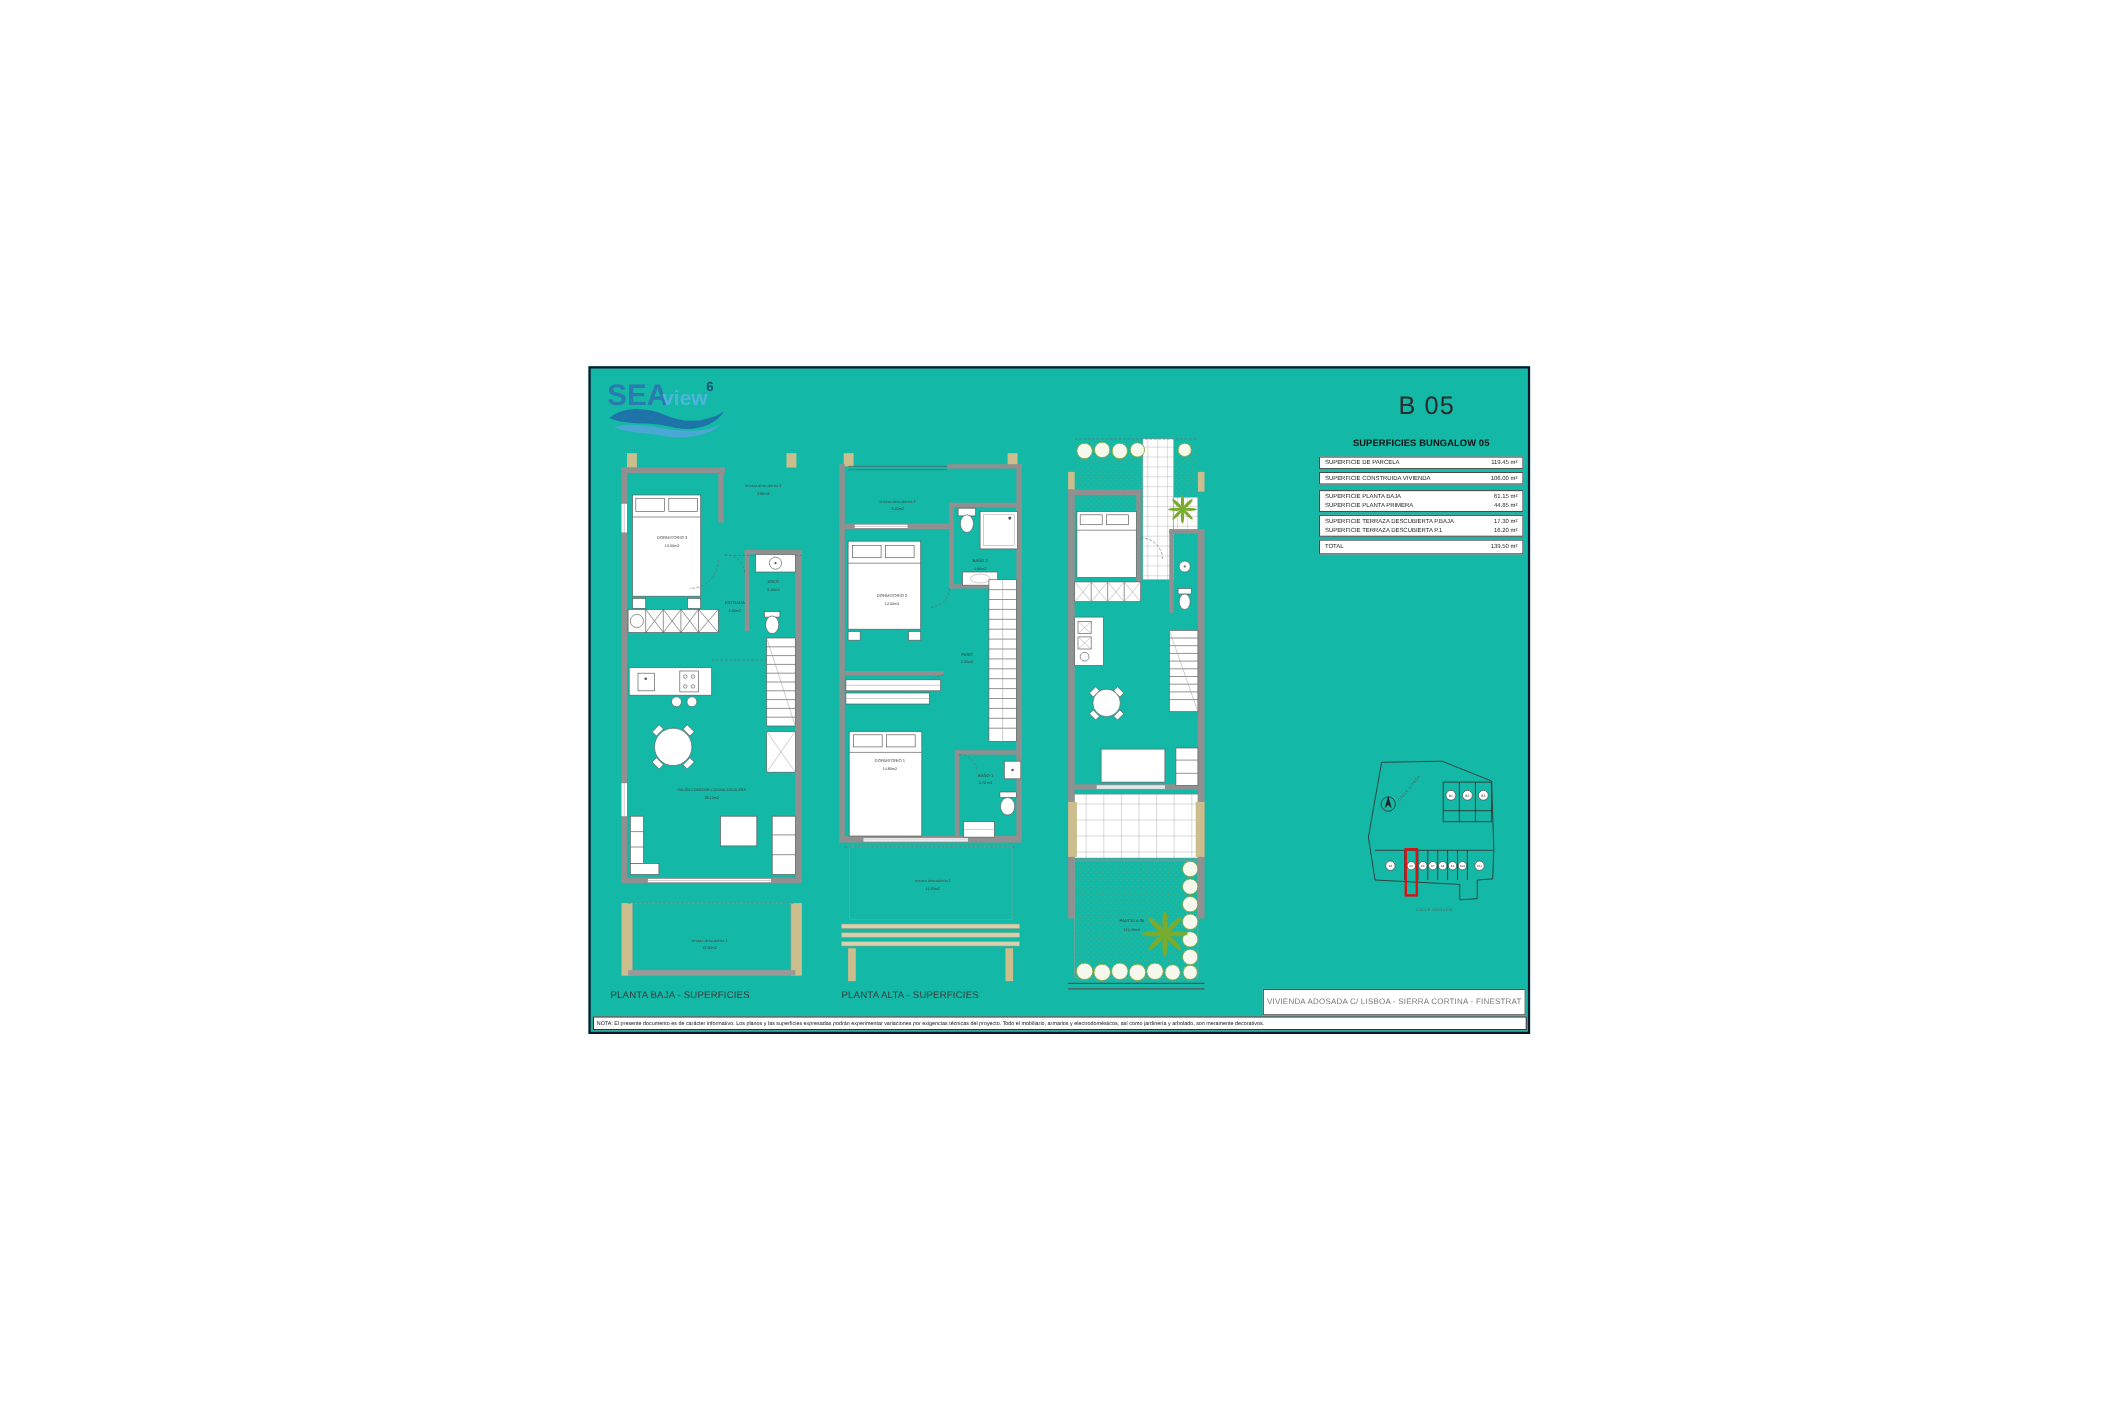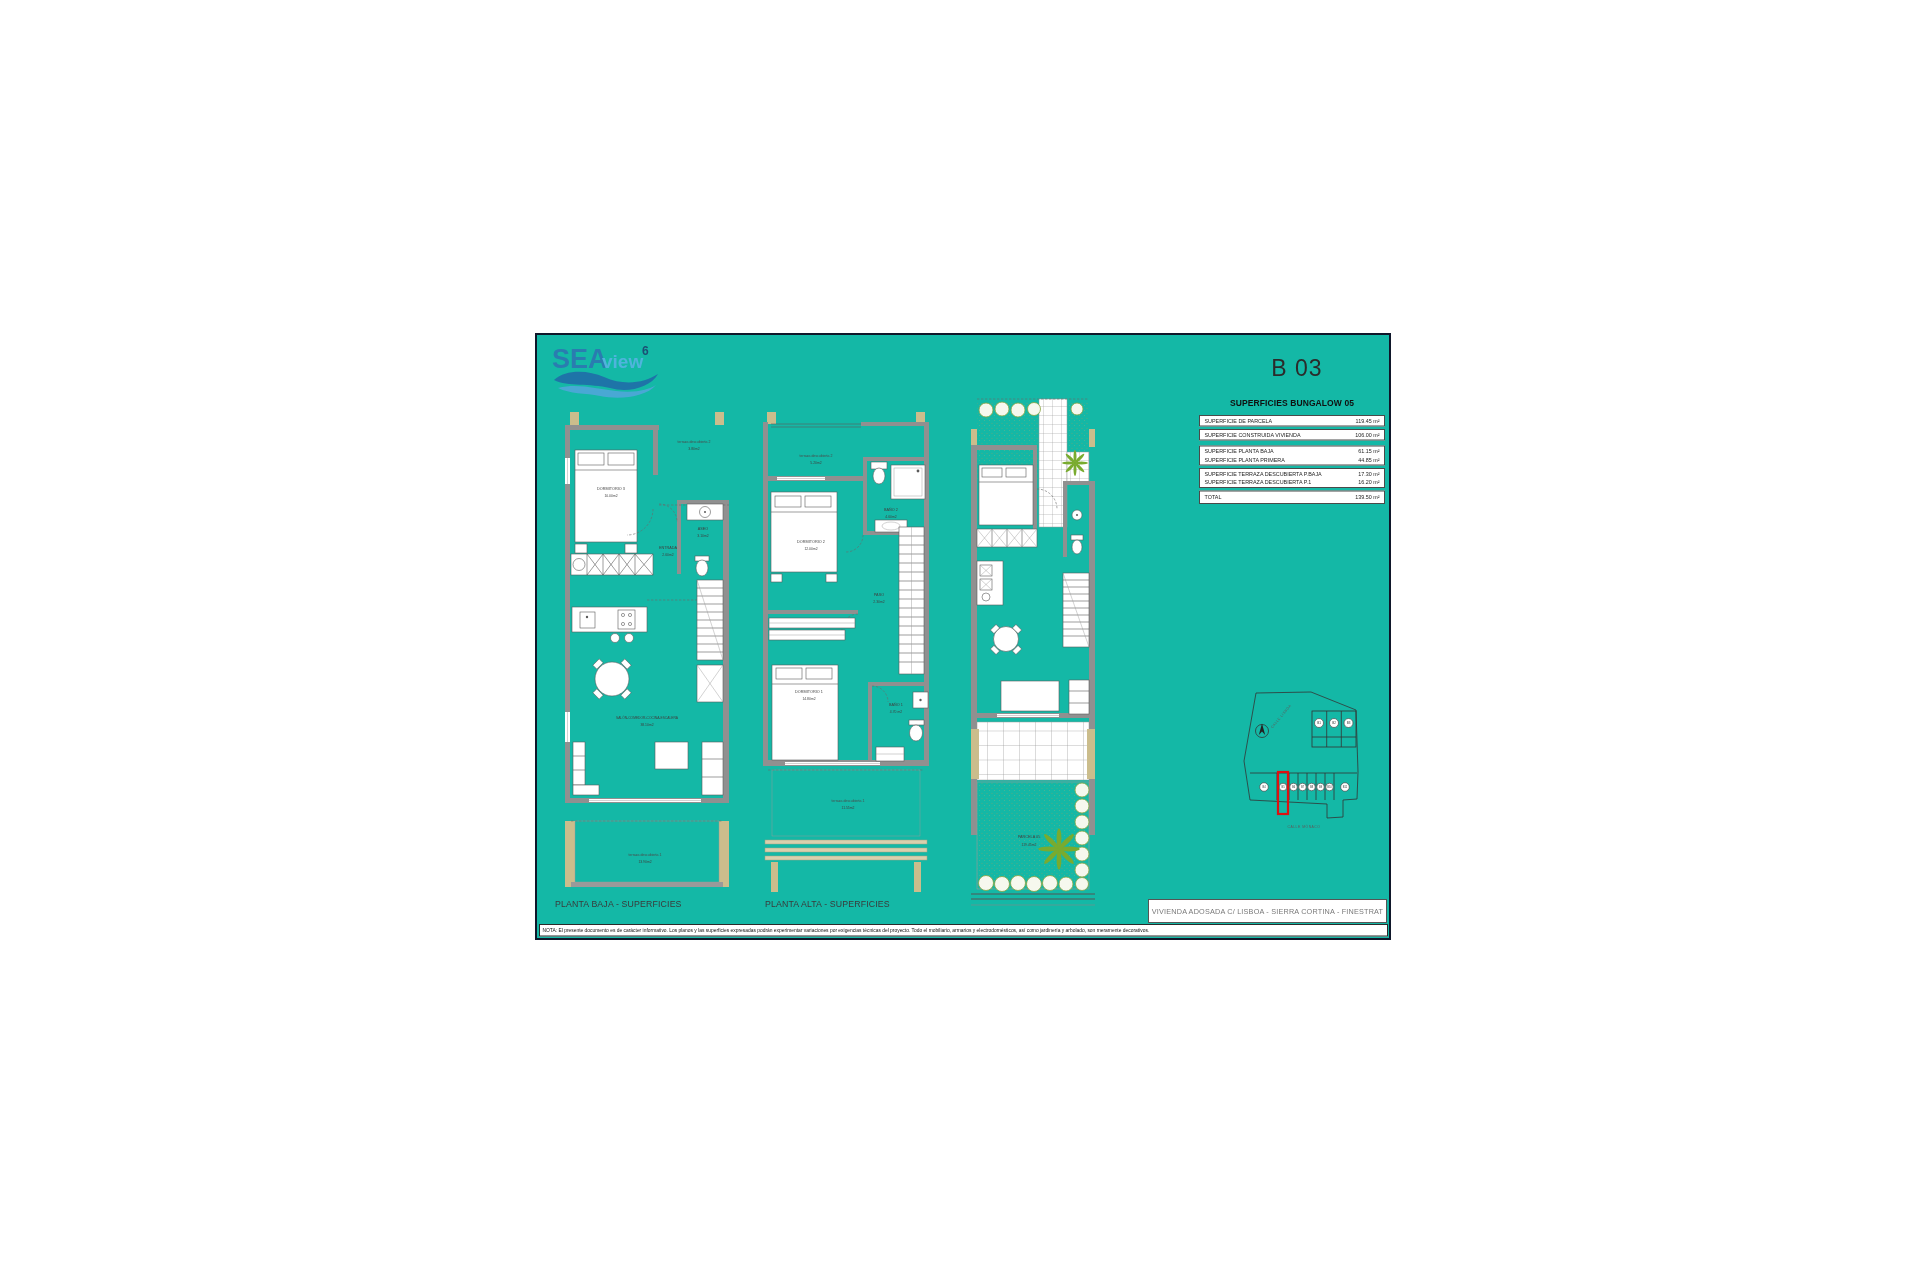--- a/index.html
+++ b/index.html
@@ -47,21 +47,21 @@
   <svg class="abs" style="left:13px;top:5px" width="124" height="60" viewBox="0 0 124 60">
     <text x="2" y="28" font-size="27" font-weight="bold" fill="#2a7cb0">SEA</text>
     <text x="52" y="28" font-size="19" font-weight="bold" fill="#4fb4dc">view</text>
     <text x="92" y="15" font-size="12" font-weight="bold" fill="#1c4f74">6</text>
     <g>
       <path d="M4,40 C16,29 38,30 54,37 C74,46 94,43 108,34 C100,48 78,53 60,48 C40,43 18,47 4,40 Z" fill="#1e74a8"></path>
       <path d="M8,48 C28,43 46,49 66,51 C86,53 98,50 106,45 C96,57 70,60 50,56 C35,53 20,54 8,48 Z" fill="#49a8d4"></path>
     </g>
   </svg>
 
-  <div class="abs unit-code">B 03</div>
+  <div class="abs unit-code">B 05</div>
 
   <svg class="abs" style="left:28px;top:77px" width="164" height="480" viewBox="0 0 164 480">
 
     <g class="tan">
       <rect x="5" y="0" width="9" height="13"></rect>
         <rect x="150" y="0" width="9" height="13"></rect>
       <rect x="0" y="409" width="10" height="66"></rect>
         <rect x="154" y="409" width="10" height="66"></rect>
     </g>
 

